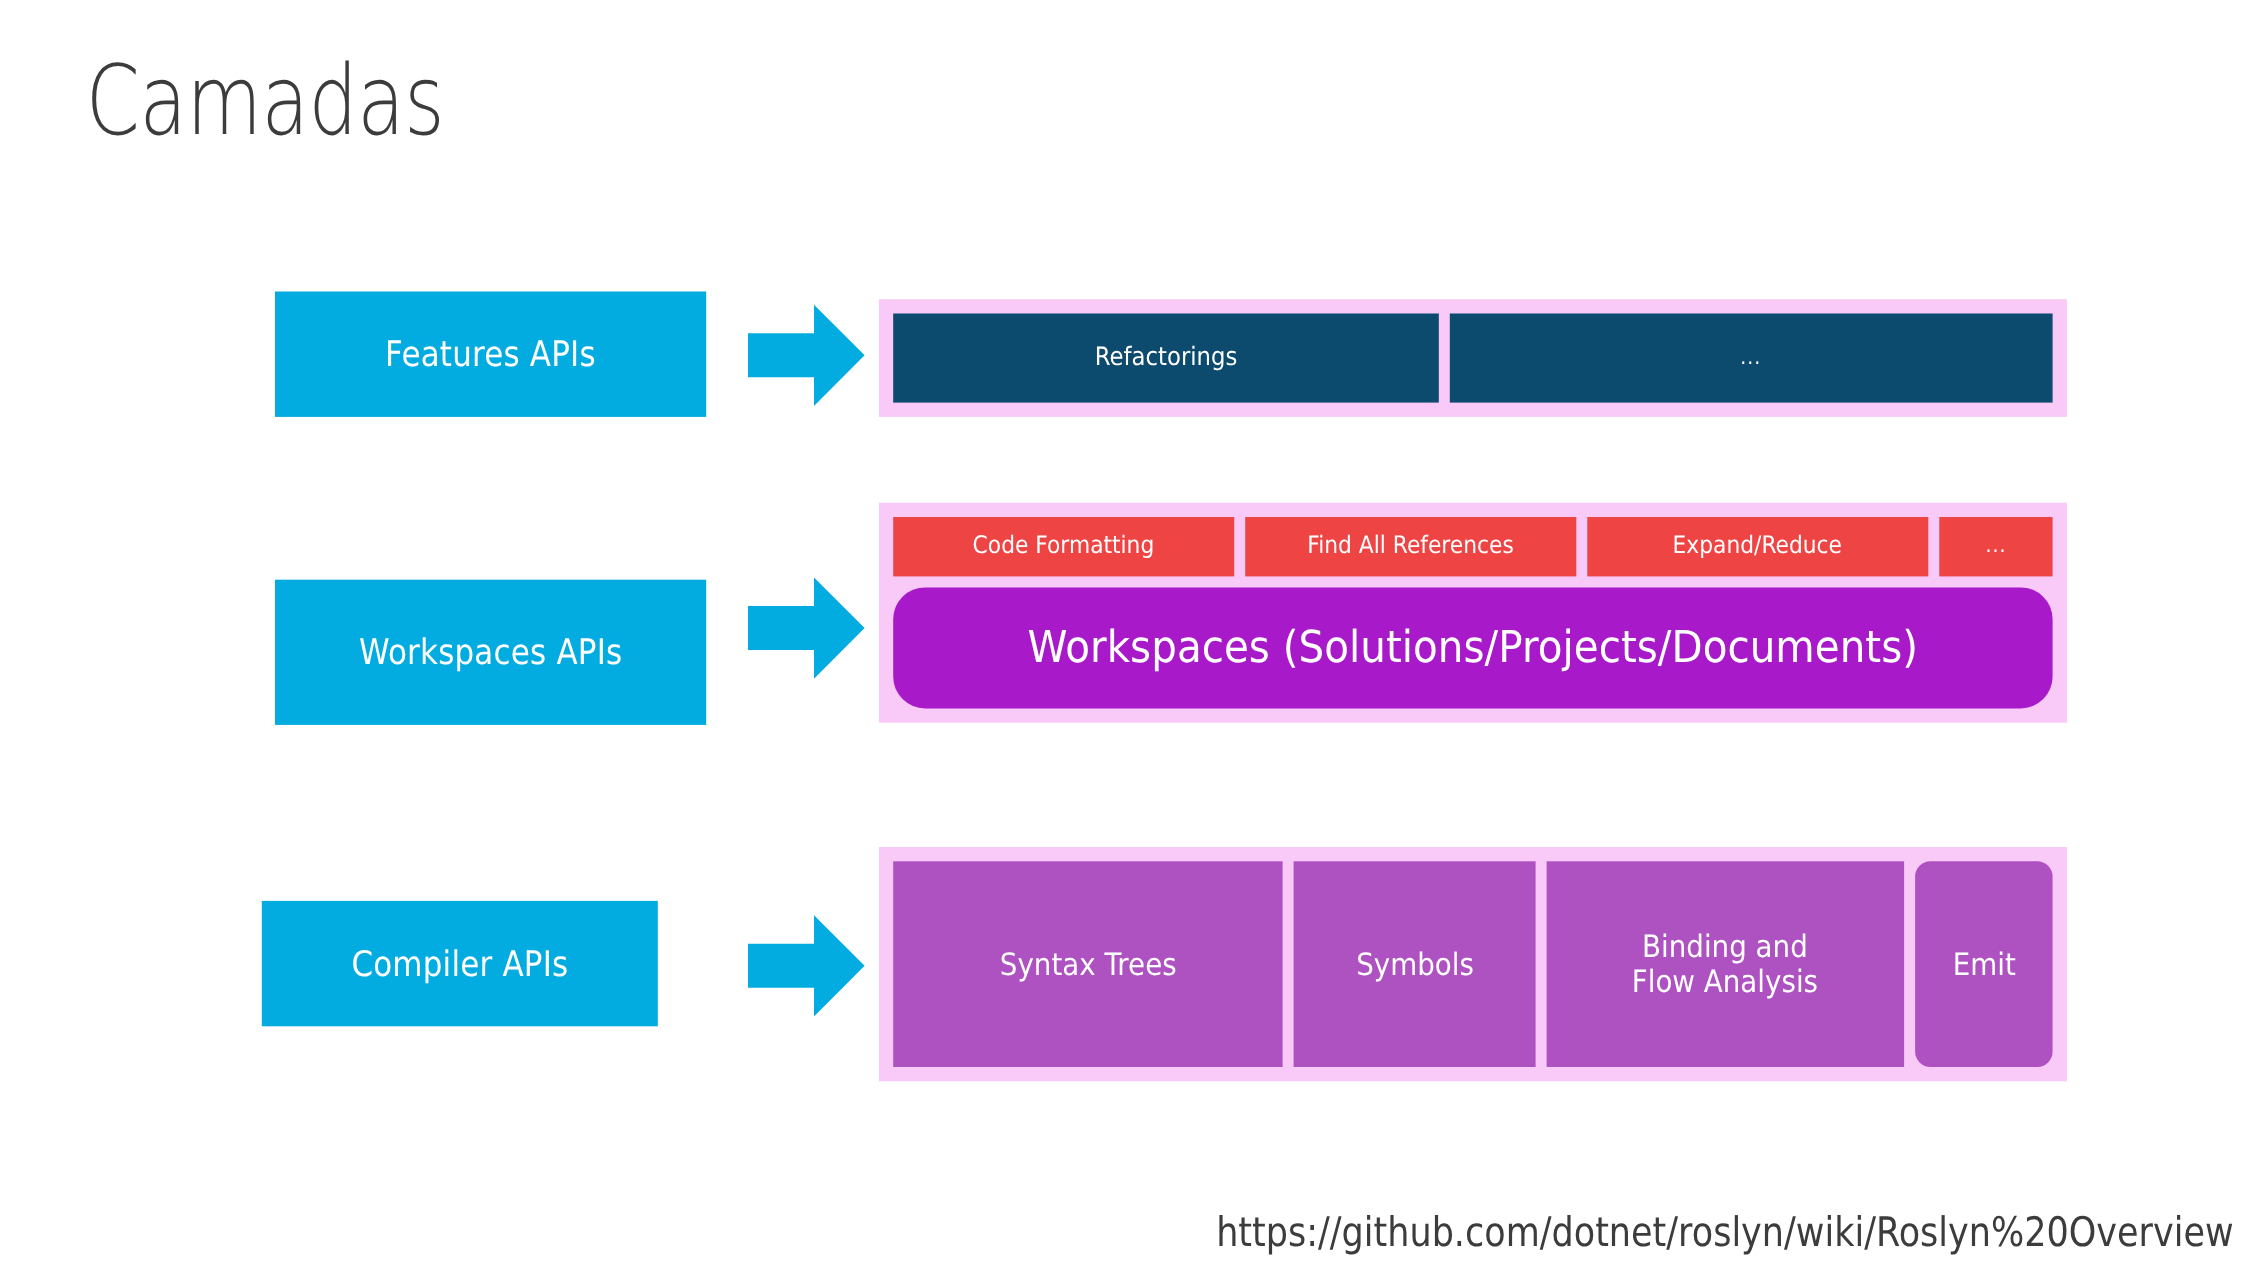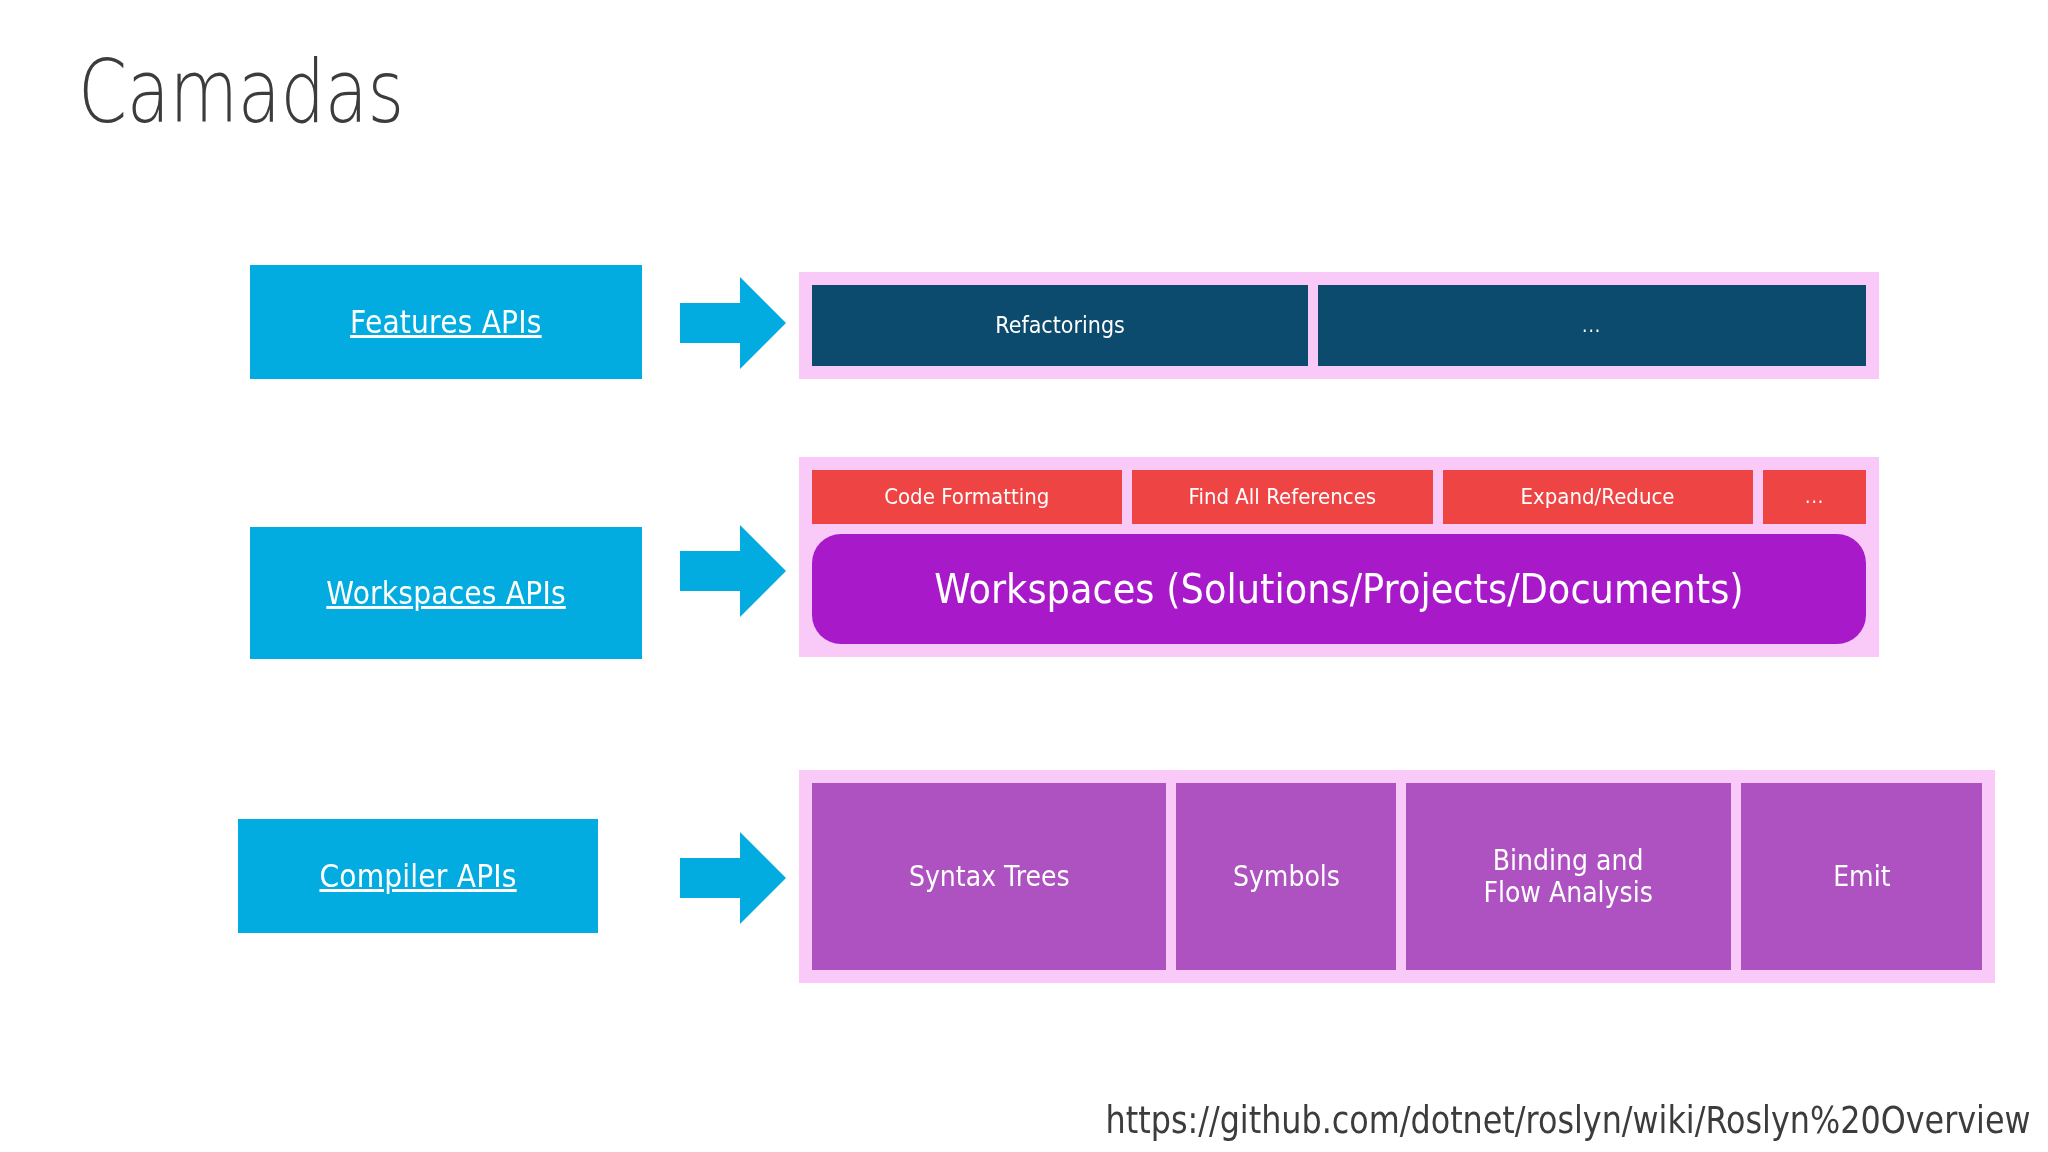--- a/index.html
+++ b/index.html
@@ -39,21 +39,20 @@
     background: #02ACE0;
     display: flex;
     align-items: center;
     justify-content: center;
     color: #ffffff;
     font-family: "DejaVu Sans", sans-serif;
     font-size: 32px;
     font-weight: 400;
     letter-spacing: 0.2px;
     white-space: nowrap;
-    text-decoration: underline;
   }
   .blue-box > span {
     display: inline-block;
     transform: scaleX(0.88);
   }
   #blue-features   { left: 250px; top: 265px; width: 392px; height: 114px; }
   #blue-workspaces { left: 250px; top: 527px; width: 392px; height: 132px; text-align: right; }
   #blue-compiler   { left: 238px; top: 819px; width: 360px; height: 114px; }
 
   
@@ -68,21 +67,21 @@
   #arrow-compiler   { left: 680px; top: 830px; }
 
   
   .pink-group {
     position: absolute;
     background: #F9C9F7;
     box-sizing: border-box;
   }
   #group-features   { left: 799px; top: 272px; width: 1080px; height: 107px; padding: 13px; }
   #group-workspaces { left: 799px; top: 457px; width: 1080px; height: 200px; padding: 13px; }
-  #group-compiler   { left: 799px; top: 770px; width: 1196px; height: 213px; padding: 13px; }
+  #group-compiler   { left: 799px; top: 770px; width: 1080px; height: 213px; padding: 13px; }
 
   .row {
     display: flex;
     gap: 10px;
     height: 100%;
   }
   #group-workspaces .stack {
     display: flex;
     flex-direction: column;
     gap: 10px;
@@ -124,21 +123,21 @@
   .f-dots1         { flex: 1 1 auto; }
 
   .f-codeformat    { flex: 0 0 310px; }
   .f-findall       { flex: 0 0 301px; }
   .f-expandreduce  { flex: 0 0 310px; }
   .f-dots2         { flex: 1 1 auto; }
 
   .f-syntaxtrees   { flex: 0 0 354px; }
   .f-symbols       { flex: 0 0 220px; }
   .f-binding       { flex: 0 0 325px; }
-  .f-emit          { flex: 1 1 auto; }
+  .f-emit          { flex: 1 1 auto; border-radius: 14px; }
 
   
   .footer-url {
     position: absolute;
     right: 18px;
     bottom: 10px;
     font-family: "DejaVu Sans", sans-serif;
     font-size: 37px;
     font-weight: 400;
     color: #3c3c3c;

